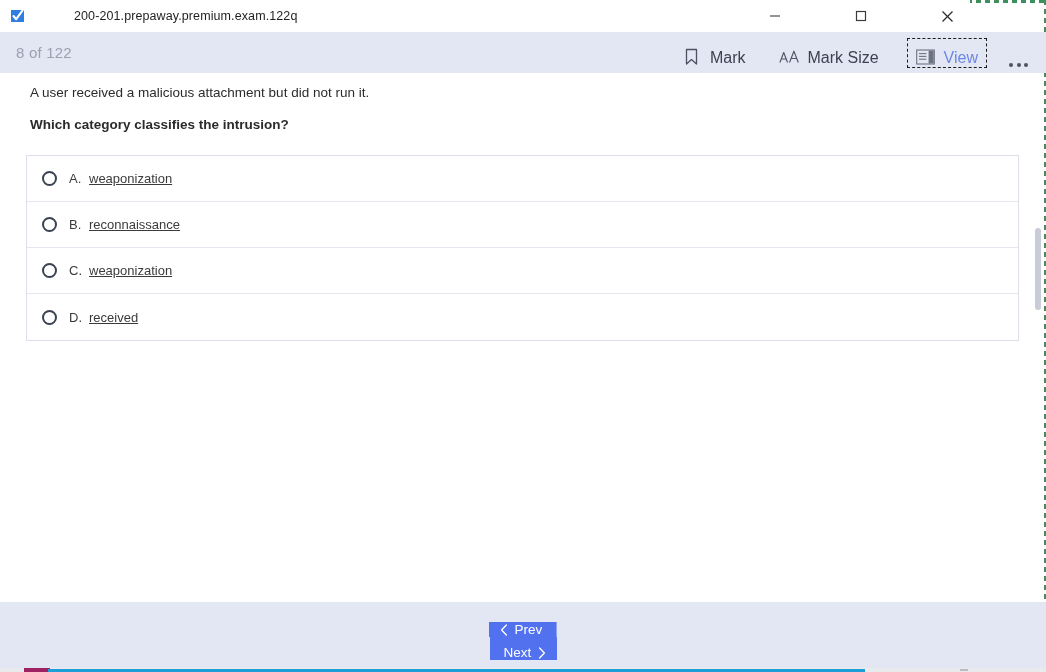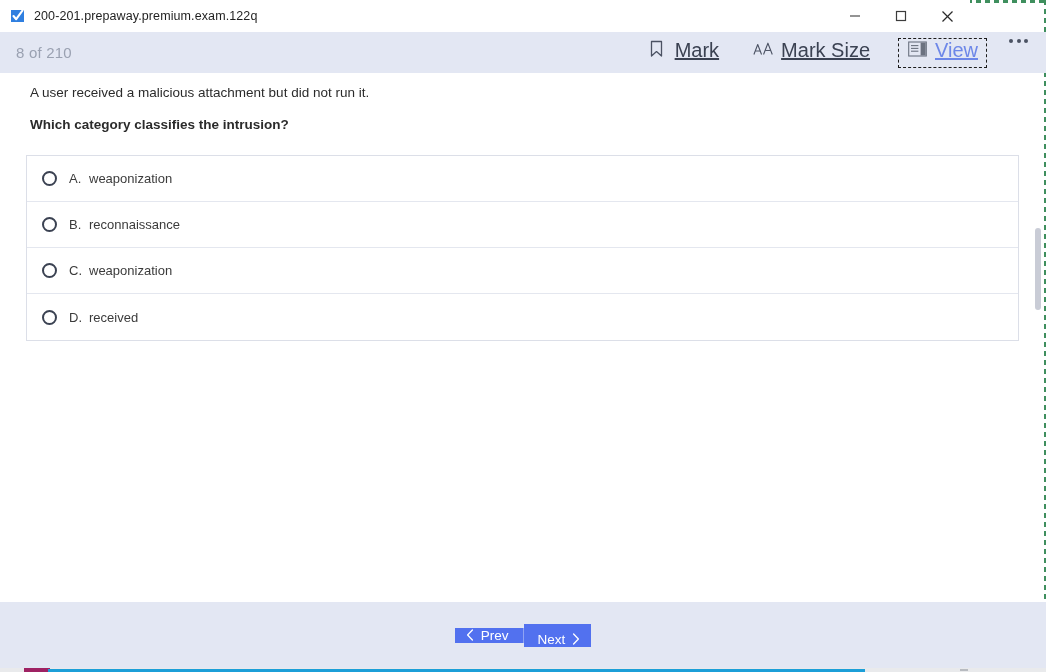--- a/index.html
+++ b/index.html
@@ -54,20 +54,21 @@
   
   .titlebar {
     position: absolute;
     top: 0;
     left: 0;
     width: 970px;
     height: 32px;
     background: #ffffff;
     display: flex;
     align-items: center;
+    gap: 40px;
   }
   .tb-icon {
     width: 16px;
     height: 16px;
     margin-left: 10px;
     margin-right: 8px;
     position: relative;
     flex: 0 0 auto;
   }
   .tb-icon svg { display: block; }
@@ -102,30 +103,29 @@
   .counter {
     margin-left: 16px;
     font-size: 15px;
     color: #9aa1b1;
     letter-spacing: 0.2px;
     white-space: nowrap;
   }
   .tb-flex { flex: 1 1 auto; }
   .tbtn {
     display: flex;
-    align-items: flex-start;
+    align-items: flex-end;
     gap: 8px;
     height: 28px;
     padding: 0 6px;
     margin-right: 22px;
     color: #3b4252;
-    font-size: 20px;
+    font-size: 16px;
     white-space: nowrap;
     box-sizing: border-box;
-    text-decoration: underline;
   }
   .tbtn .ic {
     display: flex;
     align-items: center;
     justify-content: center;
     width: 20px;
     height: 20px;
     flex: 0 0 auto;
   }
   .tbtn svg { display: block; }
@@ -200,20 +200,21 @@
   }
   .opt-letter {
     font-size: 13px;
     color: #3b3b3b;
     width: 20px;
     flex: 0 0 auto;
   }
   .opt-text {
     font-size: 13px;
     color: #3b3b3b;
+    text-decoration: underline;
   }
 
   
   .scrollbar {
     position: absolute;
     top: 73px;
     right: 2px;
     width: 12px;
     height: 529px;
     background: #ffffff;
@@ -235,22 +236,23 @@
     left: 0;
     width: 1046px;
     height: 66px;
     background: #e3e7f3;
     display: flex;
     align-items: center;
     justify-content: center;
   }
   .navgroup {
     display: flex;
-    align-items: center;
+    align-items: flex-end;
     height: 26px;
+    flex-direction: column;
   }
   .navbtn {
     background: #5271ef;
     color: #ffffff;
     font-size: 13.5px;
     display: flex;
     align-items: center;
     gap: 7px;
     box-sizing: border-box;
   }
@@ -323,21 +325,21 @@
     </div>
     <div class="winbtn">
       <svg width="13" height="13" viewBox="0 0 13 13">
         <line x1="1.5" y1="1.5" x2="11.5" y2="11.5" stroke="#2b2b2b" stroke-width="1.2"></line>
         <line x1="11.5" y1="1.5" x2="1.5" y2="11.5" stroke="#2b2b2b" stroke-width="1.2"></line>
       </svg>
     </div>
   </div>
 
   <div class="toolbar">
-    <div class="counter">8 of 210</div>
+    <div class="counter">8 of 122</div>
     <div class="tb-flex"></div>
 
     <div class="tbtn">
       <span class="ic">
         <svg width="15" height="18" viewBox="0 0 15 18">
           <path d="M2.5 1.5 H12.5 V16 L7.5 11.6 L2.5 16 Z" fill="none" stroke="#4b5263" stroke-width="1.3" stroke-linejoin="round"></path>
         </svg>
       </span>
       <span>Mark</span>
     </div>

